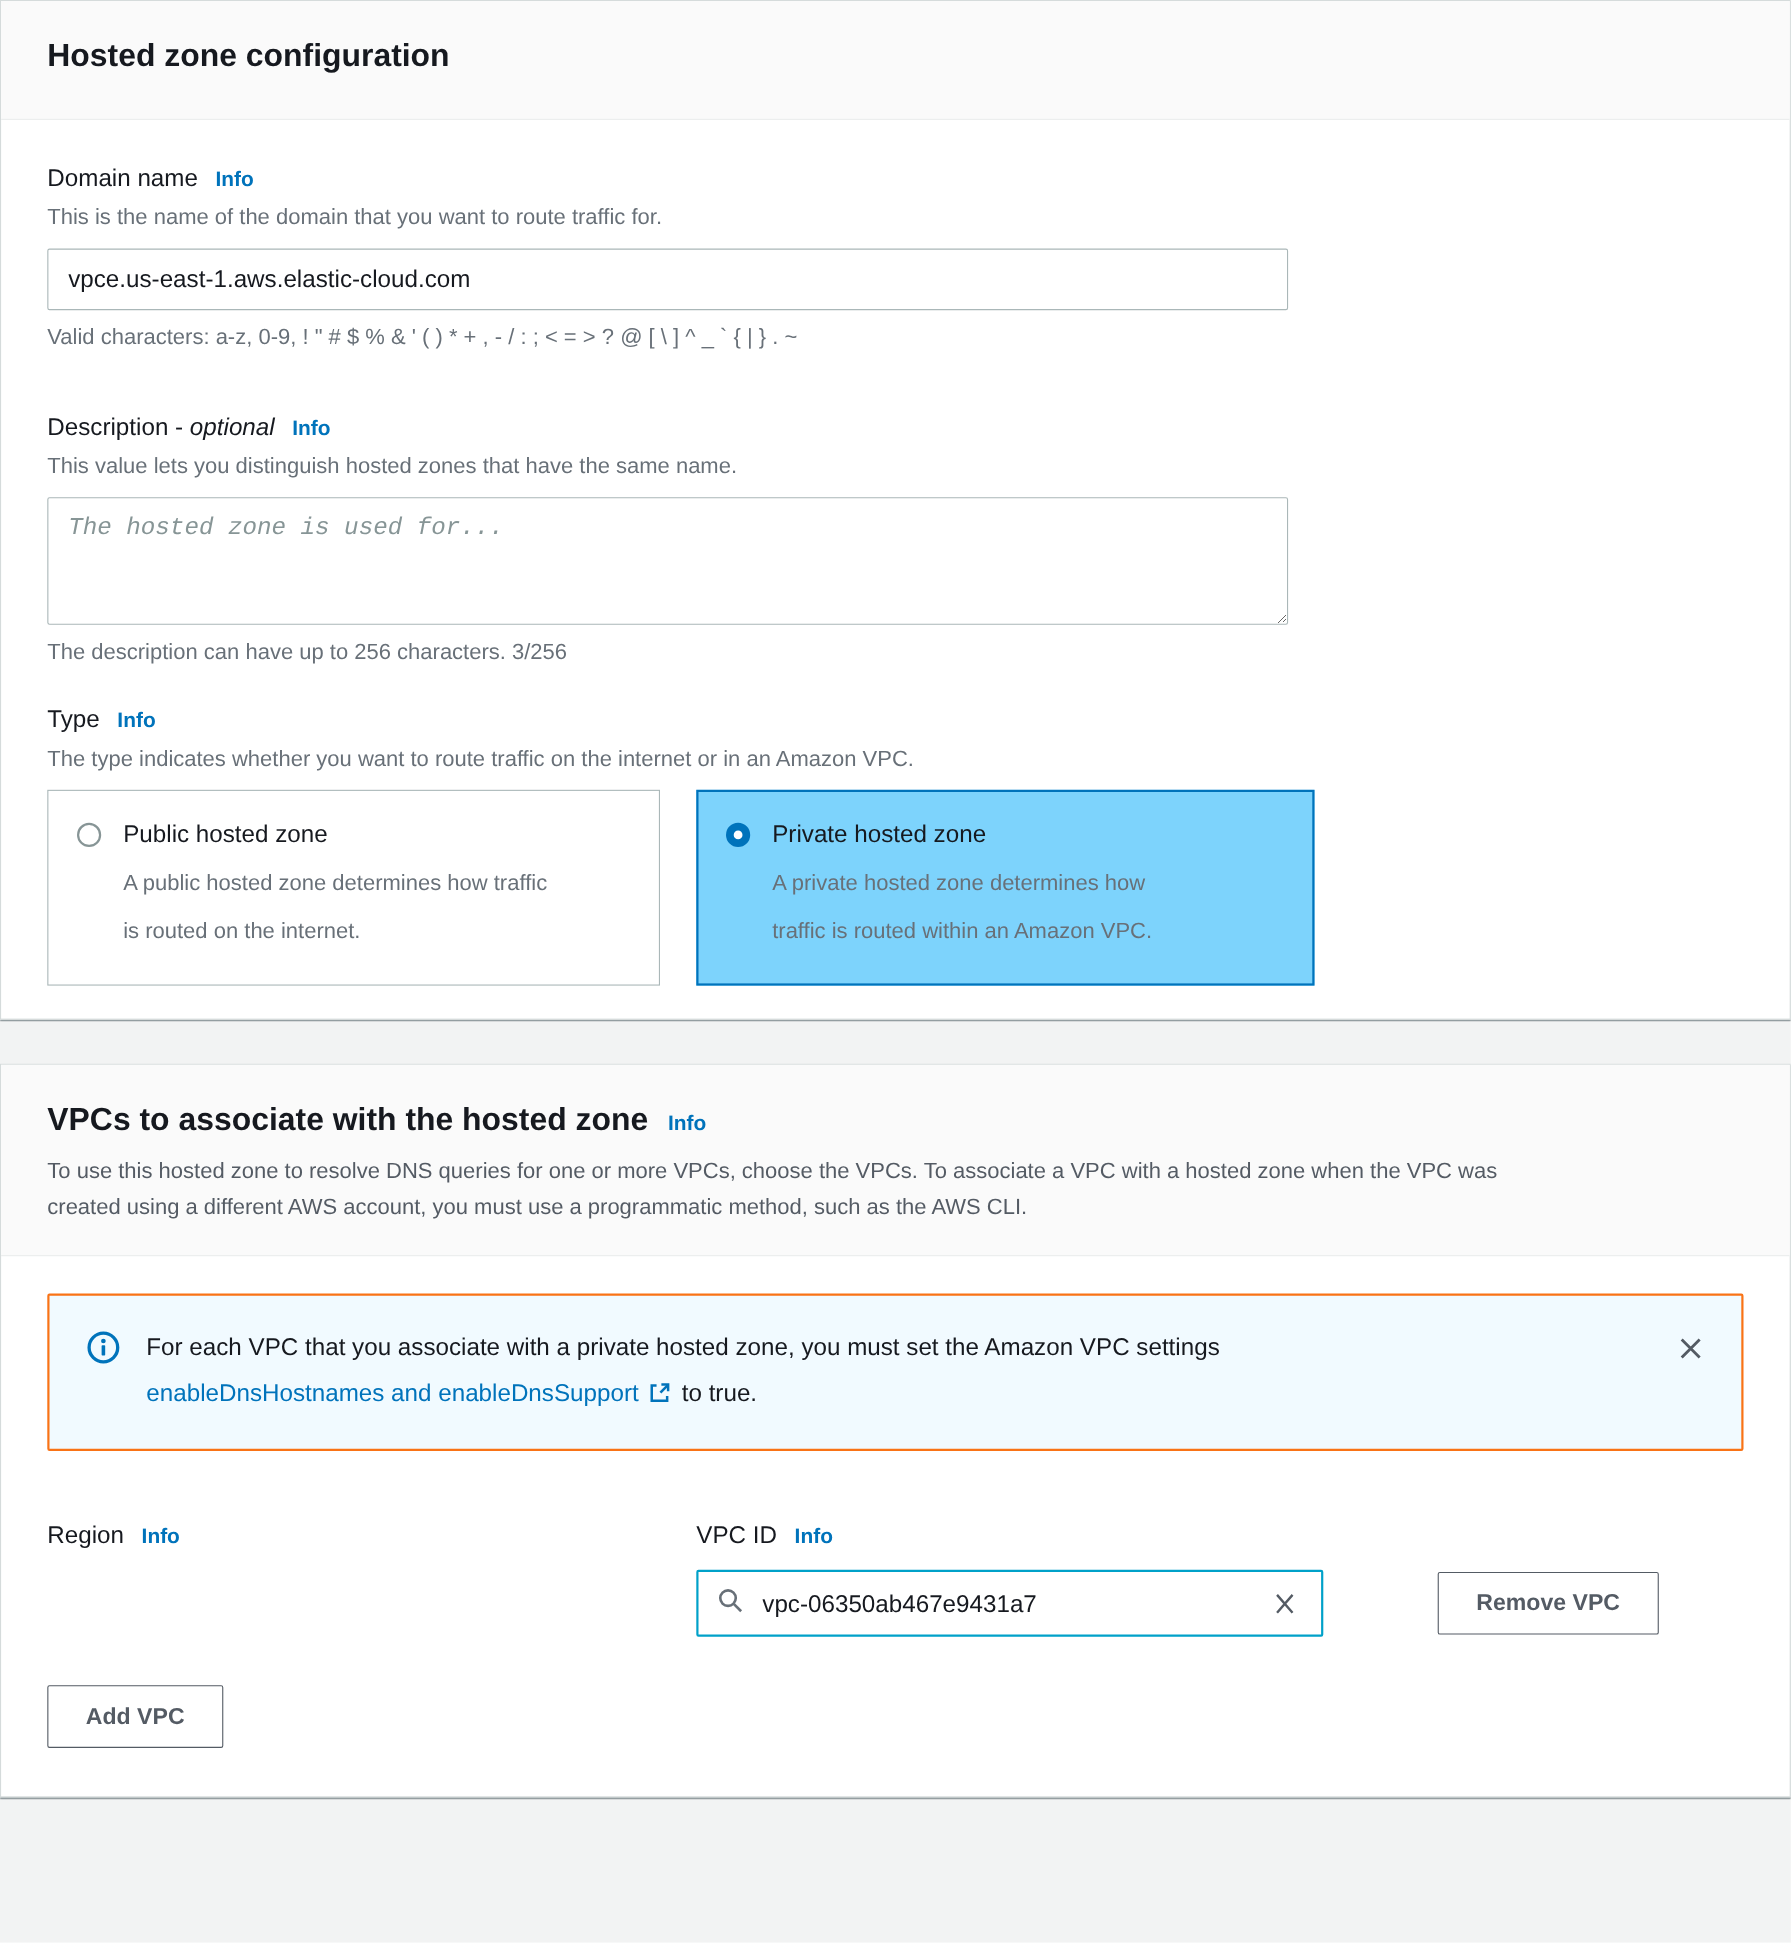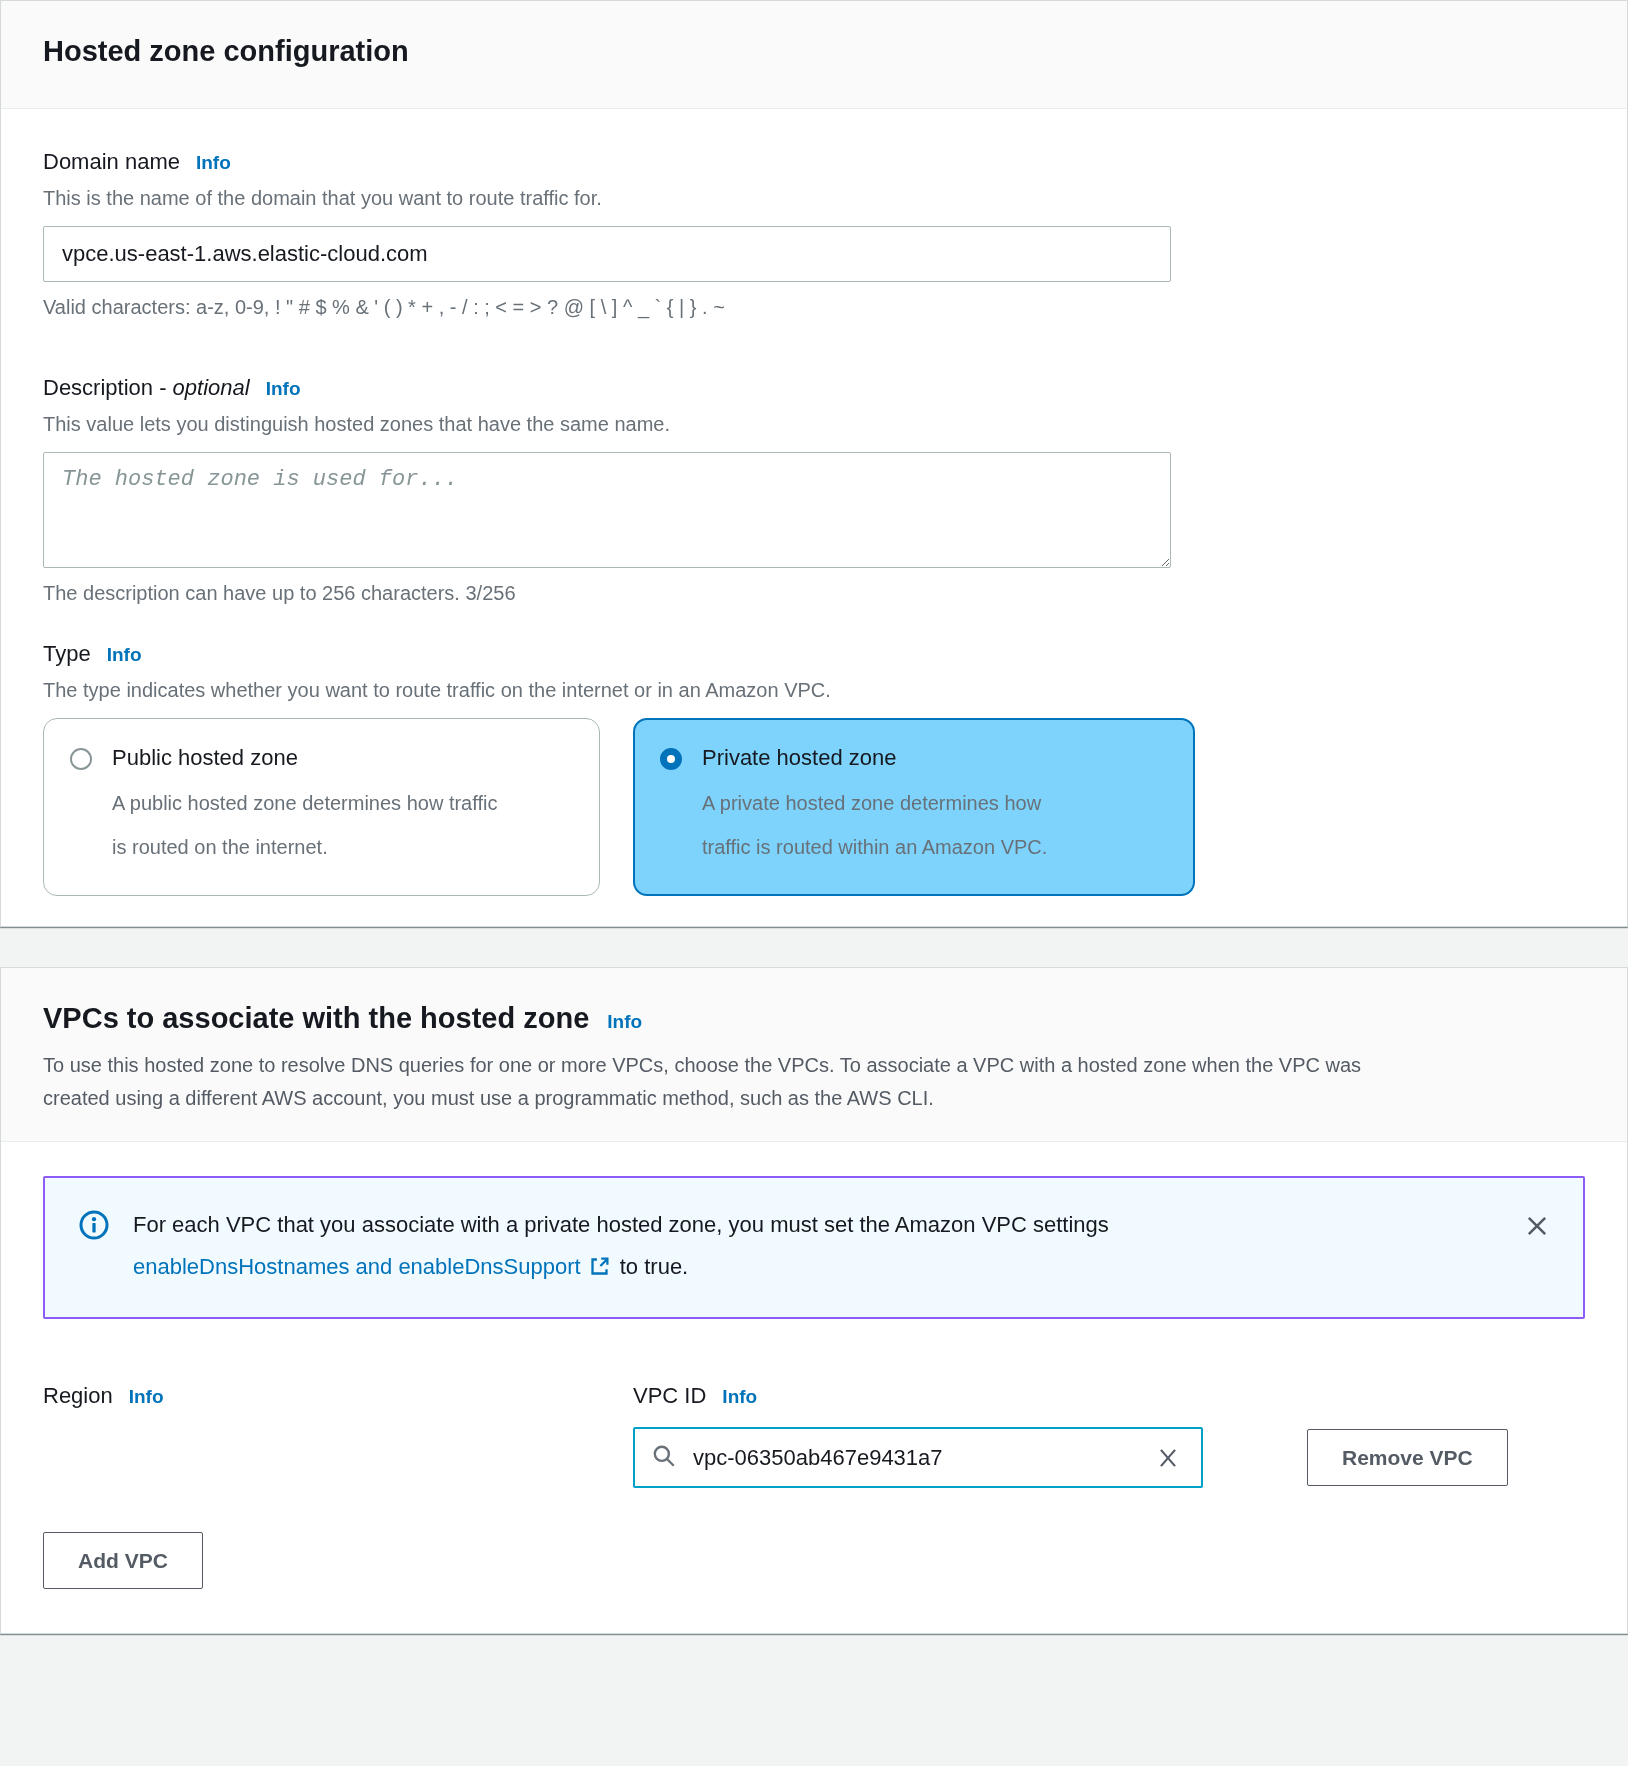--- a/index.html
+++ b/index.html
@@ -53,38 +53,38 @@
     font-size:22px; line-height:30px; color:#16191f; padding:12px 18px;
     font-family:Liberation Mono, monospace; background:#fff; outline:none;
   }
   textarea.text-area::placeholder { font-style:italic; color:#879596; }
 
   .sec-desc { margin-top:56px; }
   .sec-type { margin-top:36px; }
 
   .radio-row { display:flex; gap:33px; margin-top:16px; }
   .radio-card {
-    width:557px; border:1px solid #aab7b8; border-radius:14px;
+    width:557px; border:1px solid #aab7b8; border-radius:0;
     background:#fff; padding:26px; display:flex; align-items:flex-start; gap:20px;
     cursor:pointer;
   }
   .radio-card.selected {
     width:562px; border:2px solid #0073bb; background:#7dd3fc; padding:25px;
   }
   .radio-dot {
     flex:none; width:22px; height:22px; border-radius:50%;
     border:2px solid #879596; background:#fff; margin-top:3px;
   }
   .selected .radio-dot { border:7px solid #0073bb; }
   .radio-title { font-size:22px; color:#16191f; }
   .radio-desc { font-size:20px; line-height:44px; color:#687078; margin-top:10px; max-width:390px; }
 
   .alert {
     display:flex; align-items:flex-start;
-    border:2px solid #8b5cf6; border-radius:2px; background:#f1faff;
+    border:2px solid #f97316; border-radius:2px; background:#f1faff;
     padding:30px 30px 30px 34px;
   }
   .alert-icon { flex:none; margin-top:2px; }
   .alert-body { margin-left:24px; flex:1; font-size:22px; line-height:34px; color:#16191f; }
   .alert-line2 { margin-top:8px; }
   .alert-link { color:#0073bb; text-decoration:none; cursor:pointer; }
   .ext-icon { display:inline-block; vertical-align:-3px; margin-left:8px; margin-right:4px; }
   .alert-close {
     flex:none; margin-left:30px; margin-top:2px;
     background:none; border:none; padding:2px; cursor:pointer; line-height:0;

